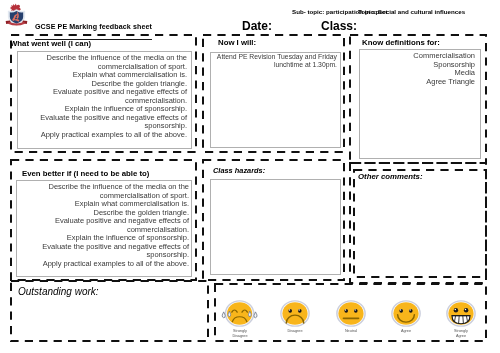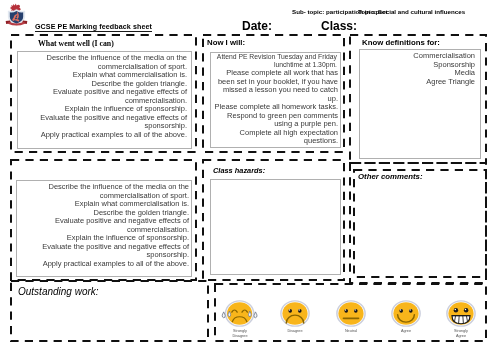--- a/index.html
+++ b/index.html
@@ -7,21 +7,21 @@
   body{width:500px;height:353px;background:#ffffff;overflow:hidden;
        font-family:"Liberation Sans",sans-serif;color:#000;
        -webkit-font-smoothing:antialiased;}
   .page{position:relative;width:500px;height:353px;}
 
   
   .crest{position:absolute;left:5px;top:-1px;width:23px;height:33px;}
   .sheet-title{position:absolute;left:35px;top:23px;
       font-family:"Liberation Sans",sans-serif;font-weight:700;
       font-size:7.1px;letter-spacing:.1px;
-      border-bottom:1px solid #1a1a1a;padding-bottom:0px;line-height:8px;}
+      border-bottom:1px solid #1a1a1a;padding-bottom:8px;line-height:8px;}
   .topic-line{position:absolute;top:8px;font-size:6.2px;font-weight:700;
       white-space:nowrap;line-height:8px;}
   .topic-a{left:292px;}
   .topic-b{left:358px;}
   .date-line{position:absolute;top:22px;font-size:12px;font-weight:700;
       white-space:nowrap;line-height:9px;}
   .date-a{left:242px;}
   .date-b{left:321px;}
 
   
@@ -72,60 +72,57 @@
   <div class="topic-line topic-a">Sub- topic: participation in sport</div>
   <div class="topic-line topic-b">Topic: Social and cultural influences</div>
   <div class="date-line date-a">Date:</div>
   <div class="date-line date-b">Class:</div>
 
   <div class="dbox" style="left:10px;top:34px;width:187px;height:119px;">
       <svg viewBox="0 0 187 119" preserveAspectRatio="none">
         <rect x="1" y="1" width="185" height="117"></rect>
       </svg>
     </div>
-  <div class="dhead" style="left:38px;top:39px;font-family:Liberation Serif, serif;">What went well (I can)</div>
+  <div class="dhead" style="left:10px;top:39px;">What went well (I can)</div>
   <div class="ibox" style="left:17px;top:51px;width:175px;height:98px;"></div>
   <div class="ibody" style="left:21px;top:54px;width:166px;">Describe the influence of the media on the commercialisation of sport.
 Explain what commercialisation is.
 Describe the golden triangle.
 Evaluate positive and negative effects of commercialisation.
 Explain the influence of sponsorship.
 Evaluate the positive and negative effects of sponsorship.
 Apply practical examples to all of the above.</div>
 
   <div class="dbox" style="left:202px;top:34px;width:143px;height:119px;">
       <svg viewBox="0 0 143 119" preserveAspectRatio="none">
         <rect x="1" y="1" width="141" height="117"></rect>
       </svg>
     </div>
-  <div class="dhead" style="left:207px;top:38px;">Now I will:</div>
+  <div class="dhead" style="left:218px;top:38px;">Now I will:</div>
   <div class="ibox" style="left:210px;top:52px;width:131px;height:96px;"></div>
   <div class="ibody" style="left:213px;top:53px;width:124px;font-size:6.8px;line-height:7.7px;">Attend PE Revision Tuesday and Friday lunchtime at 1.30pm.</div>
-  <div class="ibody" style="left:213px;top:69px;width:125px;">Please complete all work that has been set in your booklet, if you have missed a lesson you need to catch up.
-Please complete all homework tasks.
-Respond to green pen comments using a purple pen.
-Complete all high expectation questions.</div>
 
   <div class="dbox" style="left:349px;top:34px;width:138px;height:130px;">
       <svg viewBox="0 0 138 130" preserveAspectRatio="none">
         <rect x="1" y="1" width="136" height="128"></rect>
       </svg>
     </div>
   <div class="dhead" style="left:362px;top:38px;">Know definitions for:</div>
   <div class="ibox" style="left:359px;top:49px;width:122px;height:110px;"></div>
   <div class="ibody" style="left:363px;top:52px;width:112px;">Commercialisation
 Sponsorship
 Media
 Agree Triangle</div>
 
   <div class="dbox" style="left:10px;top:159px;width:187px;height:122px;">
       <svg viewBox="0 0 187 122" preserveAspectRatio="none">
         <rect x="1" y="1" width="185" height="120"></rect>
       </svg>
     </div>
+  <div class="dhead" style="left:22px;top:169px;">Even better if (I need to be able to)</div>
   <div class="ibox" style="left:16px;top:180px;width:176px;height:97px;"></div>
   <div class="ibody" style="left:21px;top:183px;width:168px;">Describe the influence of the media on the commercialisation of sport.
 Explain what commercialisation is.
 Describe the golden triangle.
 Evaluate positive and negative effects of commercialisation.
 Explain the influence of sponsorship.
 Evaluate the positive and negative effects of sponsorship.
 Apply practical examples to all of the above.</div>
 
   <div class="dbox" style="left:202px;top:159px;width:143px;height:122px;">

